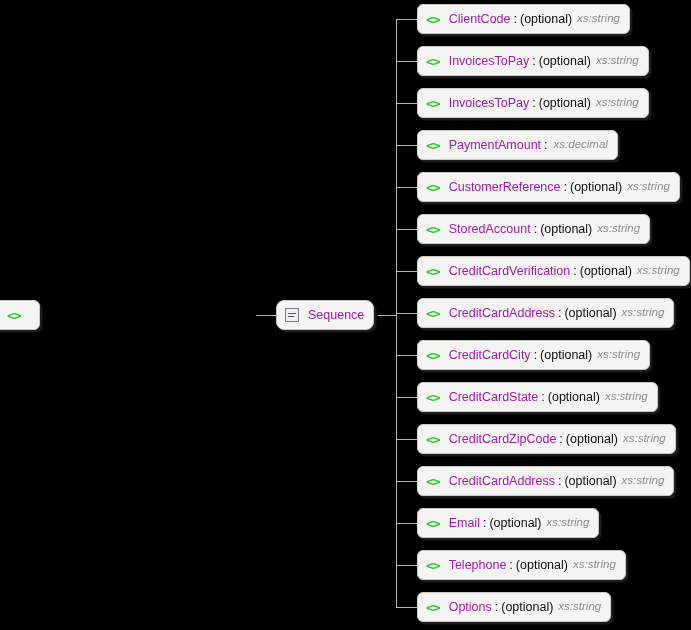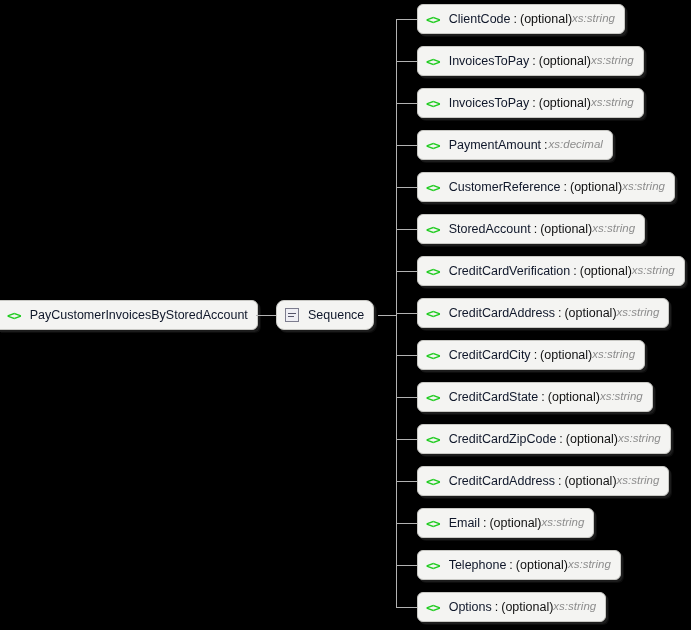--- a/index.html
+++ b/index.html
@@ -82,27 +82,28 @@
   }
   .ico-seq::before { top: 4px; width: 8px; }
   .ico-seq::after  { top: 7px; width: 6px; }
 
   
   .lbl {
     font-size: 12.5px;
     color: #111111;
     flex: 0 0 auto;
   }
-  .lbl-name   { color: #0f172a; }
+  .lbl-name   { color: #a21caf; }
   .lbl-sep    { color: #111111; padding: 0 1px 0 3px; }
   .lbl-occurs { color: #111111; padding-left: 2px; text-align: center; }
   .lbl-type {
     color: #8d8d8d;
     font-style: italic;
     font-size: 11.5px;
+    padding-left: 5px;
   }
 
   
   #root-node {
     left: -2px;
     top: 300px;
     border-top-left-radius: 0;
     border-bottom-left-radius: 0;
   }
   #seq-node {
@@ -112,21 +113,20 @@
   }
   .field-node { left: 417px; }
 </style>
 </head>
 <body>
 
 <div id="diagram">
 
   <div class="node" id="root-node">
     <span class="ico-elem">&lt;&gt;</span>
-    <span class="lbl lbl-name">PayCustomerInvoicesByStoredAccount</span>
   </div>
 
   <div class="line line-h" style="left:256px; top:315px; width:22px;"></div>
 
   <div class="node" id="seq-node">
     <span class="ico-seq"></span>
     <span class="lbl lbl-name">Sequence</span>
   </div>
 
   <div class="line line-h" style="left:378px; top:315px; width:19px;"></div>

